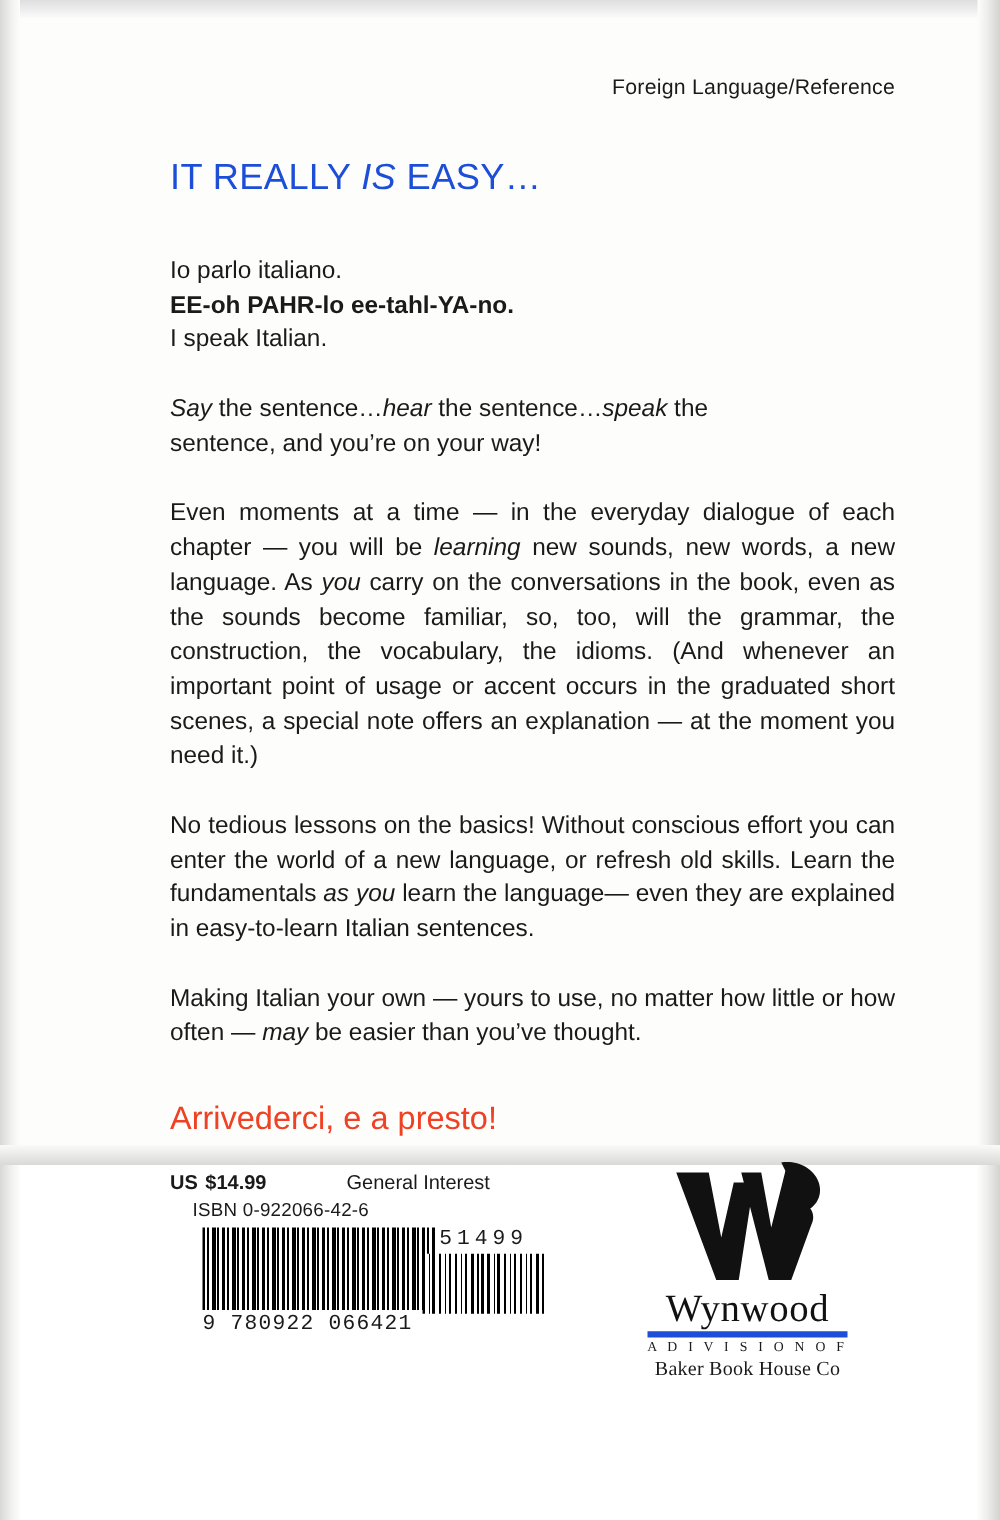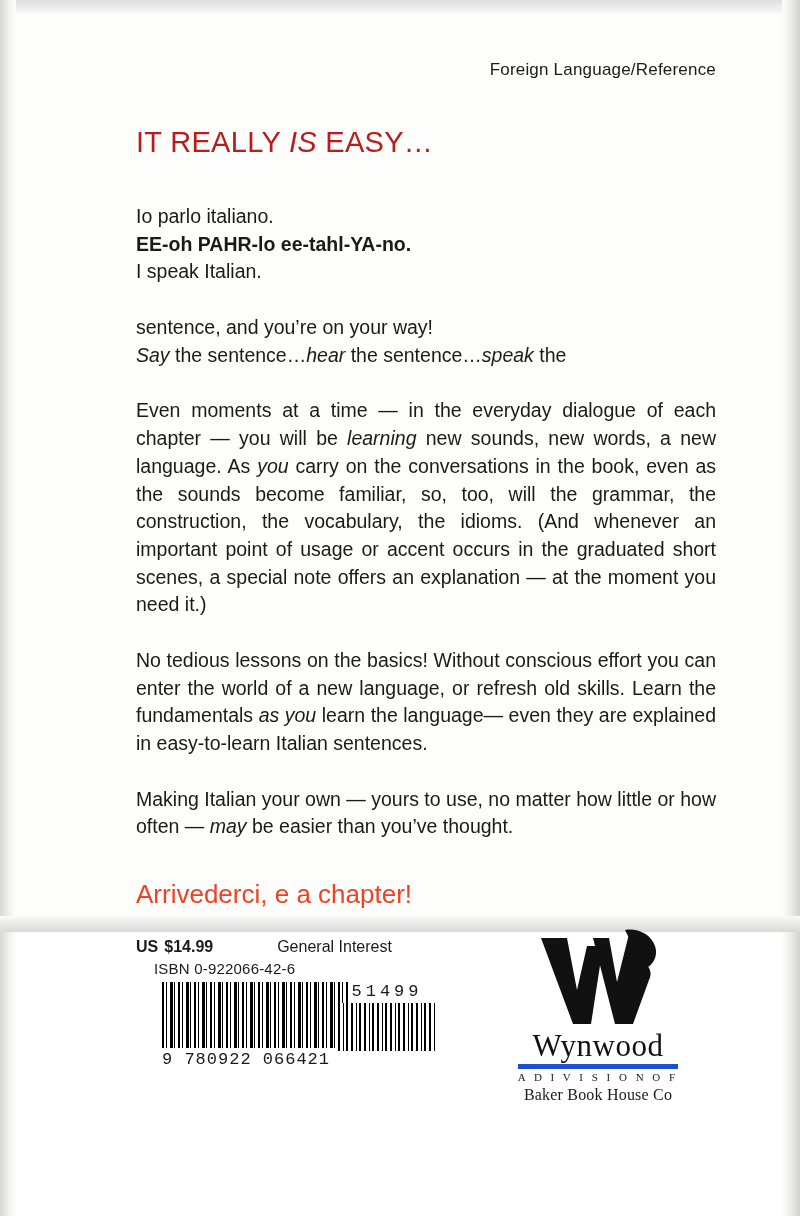--- a/index.html
+++ b/index.html
@@ -57,21 +57,21 @@
 
   .category {
     text-align: right;
     font-size: 17px;
     letter-spacing: 0.2px;
     color: #1a1a1a;
     margin-bottom: 46px;
   }
 
   .headline {
-    color: #b91c1c;
+    color: #1d4ed8;
     font-size: 29px;
     letter-spacing: 0.3px;
     margin: 0 0 44px 0;
     font-weight: 400;
   }
   .headline .it-italic {
     font-style: italic;
   }
 
   .body-block {
@@ -222,31 +222,31 @@
       <span>IT REALLY </span><span class="it-italic">IS</span><span> EASY…</span>
     </h1>
 
     <div class="body-block tight">
       <span class="phrase-it">Io parlo italiano.</span>
       <span class="phrase-pron">EE-oh PAHR-lo ee-tahl-YA-no.</span>
       <span class="phrase-en">I speak Italian.</span>
     </div>
 
     <div class="body-block tight">
+      <div><span class="ital">Say</span><span> the sentence…</span><span class="ital">hear</span><span> the sentence…</span><span class="ital">speak</span><span> the</span></div>
       <div>sentence, and you’re on your way!</div>
-      <div><span class="ital">Say</span><span> the sentence…</span><span class="ital">hear</span><span> the sentence…</span><span class="ital">speak</span><span> the</span></div>
     </div>
 
     <div class="body-block"><span>Even moments at a time — in the everyday dialogue of each chapter — you will be </span><span class="ital">learning</span><span> new sounds, new words, a new language. As </span><span class="ital">you</span><span> carry on the conversations in the book, even as the sounds become familiar, so, too, will the grammar, the construction, the vocabulary, the idioms. (And whenever an important point of usage or accent occurs in the graduated short scenes, a special note offers an explanation — at the moment you need it.)</span></div>
 
     <div class="body-block"><span>No tedious lessons on the basics! Without conscious effort you can enter the world of a new language, or refresh old skills. Learn the fundamentals </span><span class="ital">as you</span><span> learn the language— even they are explained in easy-to-learn Italian sentences.</span></div>
 
     <div class="body-block"><span>Making Italian your own — yours to use, no matter how little or how often — </span><span class="ital">may</span><span> be easier than you’ve thought.</span></div>
 
-    <div class="closing">Arrivederci, e a chapter!</div>
+    <div class="closing">Arrivederci, e a presto!</div>
   </div>
 
   <div class="price-block">
     <div class="price-row">
       <span class="price-label">US</span>
       <span class="price-label" style="margin-left:6px;">$14.99</span>
       <span class="general-interest">General Interest</span>
     </div>
     <div class="isbn">ISBN  0-922066-42-6</div>
   </div>

